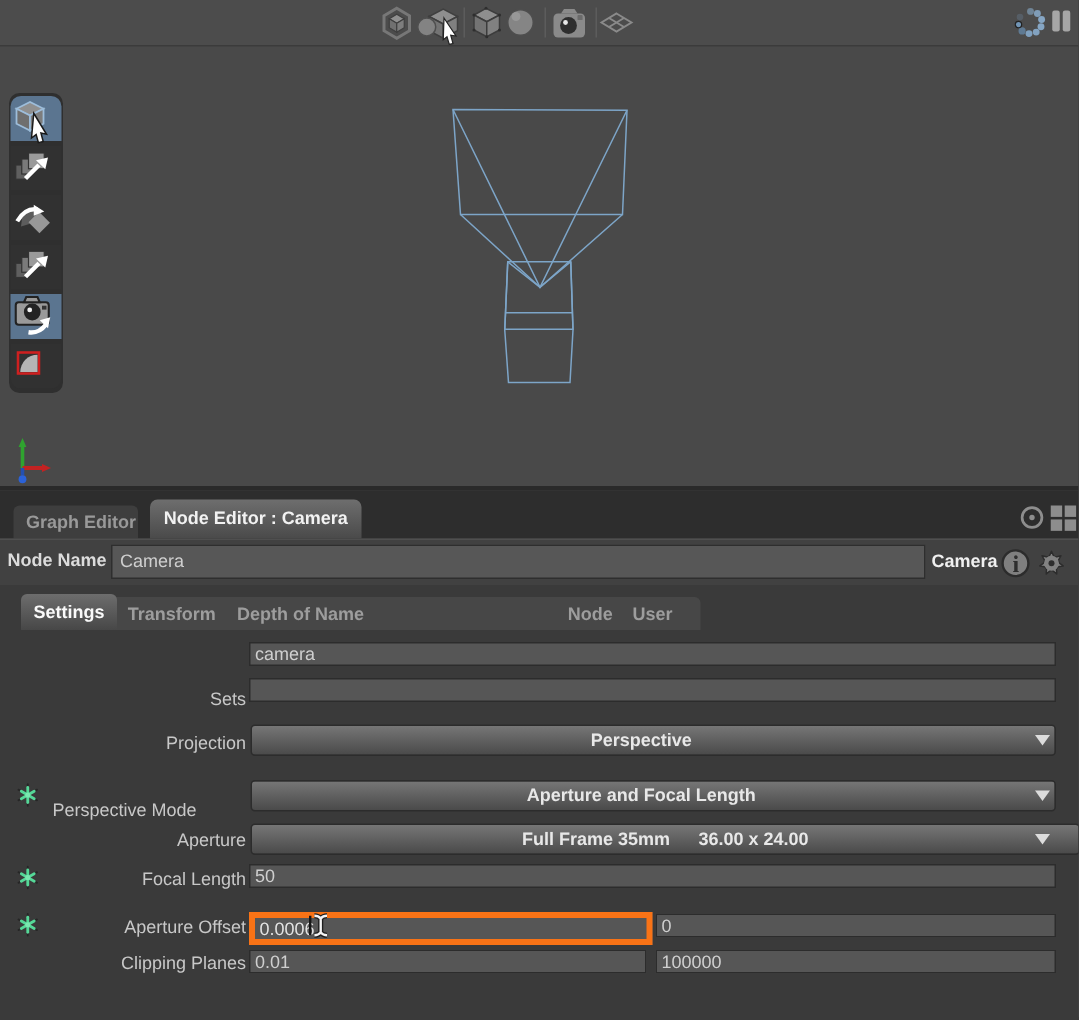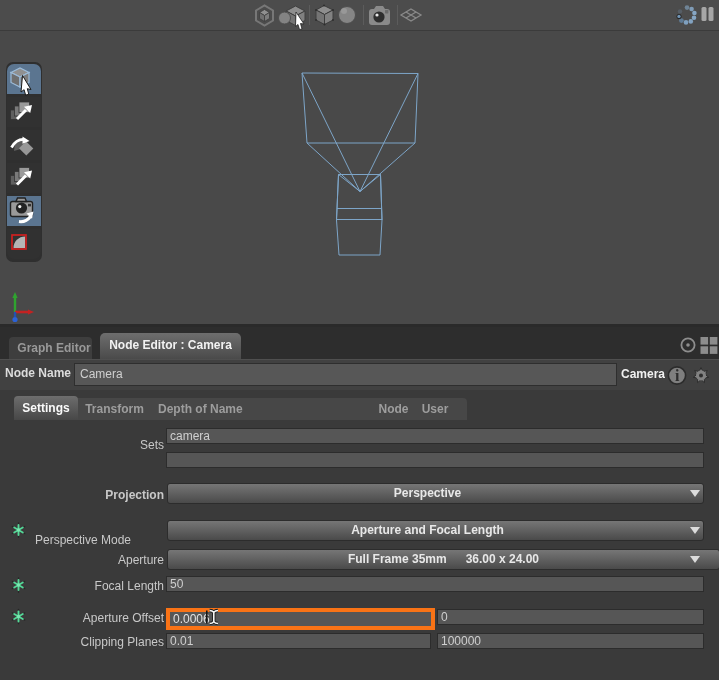--- a/index.html
+++ b/index.html
@@ -220,24 +220,24 @@
 
     <div class="abs" id="stabs"></div>
     <div class="stab" style="left:83px;width:63px;">Transform</div>
     <div class="stab" style="left:158px;width:78px;">Depth of Name</div>
     <div class="stab" style="left:377px;width:33px;">Node</div>
     <div class="stab" style="left:420px;width:30px;">User</div>
     <div class="abs" id="stab-active">Settings</div>
 
     <div class="finput" style="left:166px;top:101px;width:533px;height:14px;line-height:14px;">camera</div>
 
-    <div class="flabel" style="left:2px;top:111px;">Sets</div>
+    <div class="flabel" style="left:2px;top:132px;">Sets</div>
     <div class="finput" style="left:166px;top:125px;width:533px;height:14px;line-height:14px;"></div>
 
-    <div class="flabel" style="left:2px;top:161px;font-weight:bold;">Projection</div>
+    <div class="flabel" style="left:2px;top:161px;">Projection</div>
     <div class="fdrop" style="left:167px;top:156px;width:519px;height:19px;line-height:19px;">Perspective</div>
     <div class="darrow" style="left:690px;top:163px;"></div>
 
     <div class="flabel" style="left:2px;top:206px;text-align:center;">Perspective Mode</div>
     <div class="fdrop" style="left:167px;top:193px;width:519px;height:19px;line-height:19px;">Aperture and Focal Length</div>
     <div class="darrow" style="left:690px;top:200px;"></div>
 
     <div class="flabel" style="left:2px;top:226px;">Aperture</div>
     <div class="fdrop" style="left:167px;top:222px;width:519px;height:19px;line-height:19px;padding-left:16px;">Full Frame 35mm<span style="display:inline-block;width:19px;"></span>36.00 x 24.00</div>
     <div class="darrow" style="left:690px;top:229px;"></div>

